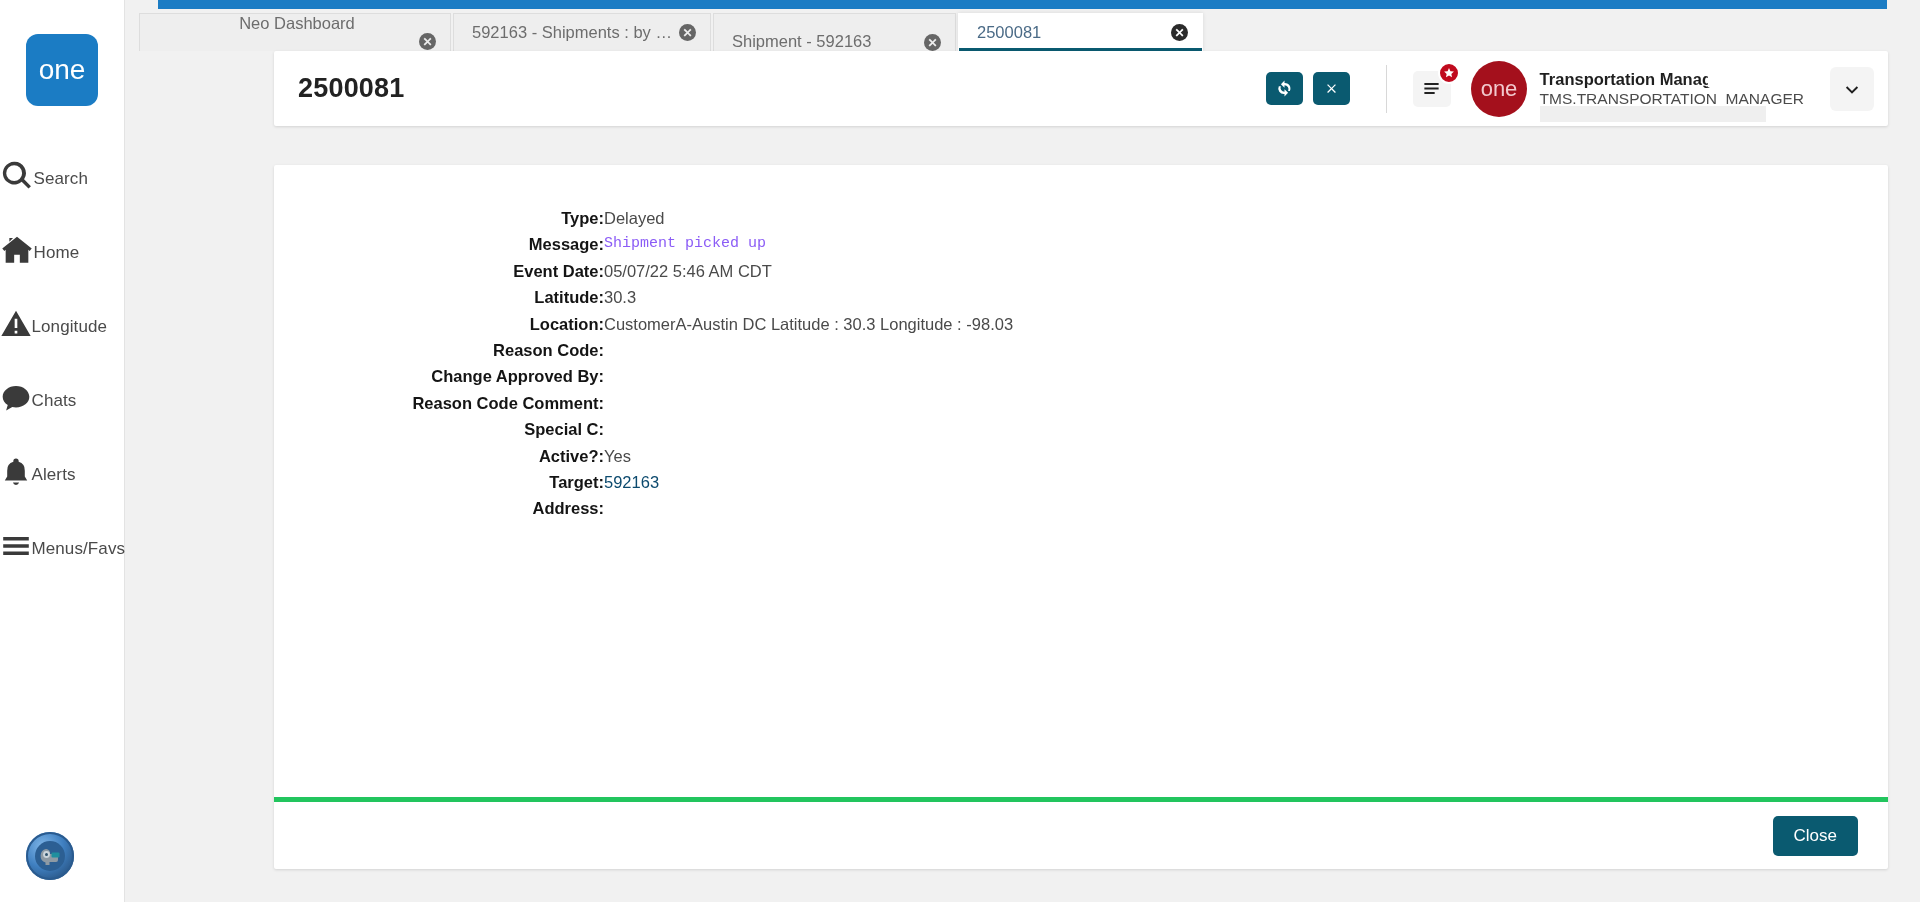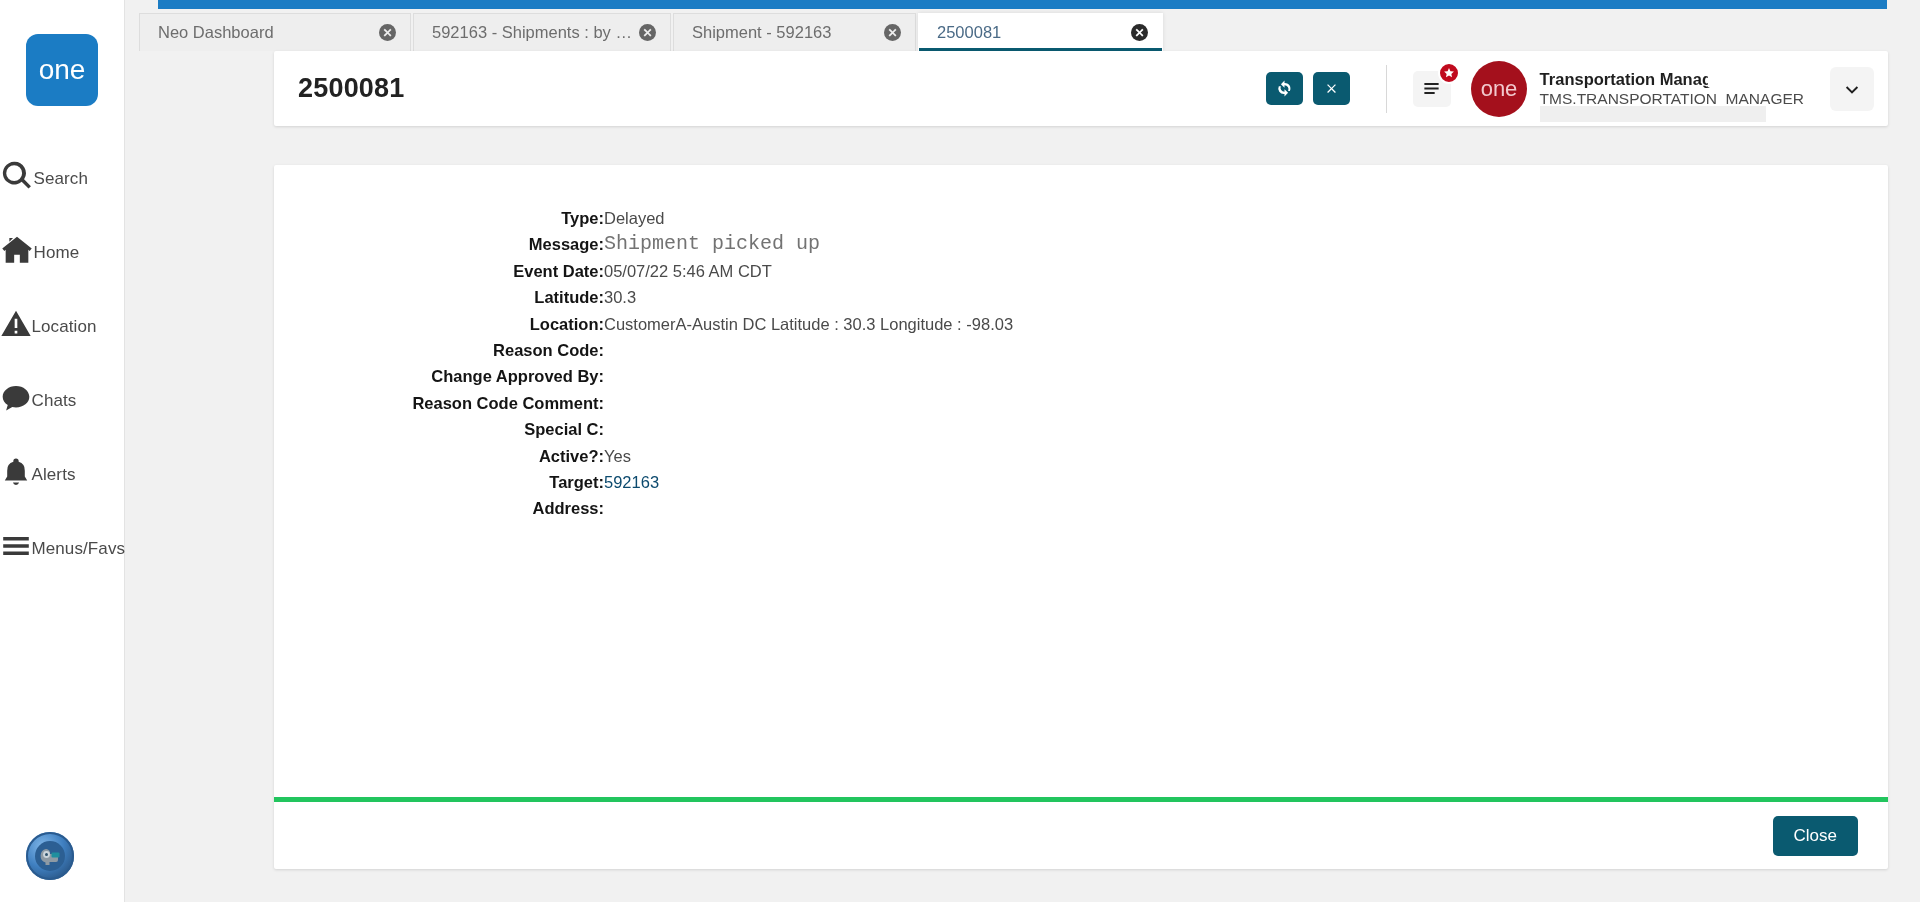--- a/index.html
+++ b/index.html
@@ -92,23 +92,23 @@
     white-space: nowrap; overflow: hidden; text-overflow: ellipsis;
   }
   .tab-close {
     width: 17px; height: 17px; border-radius: 50%;
     background: #666666; color: #eeeeee;
     display: flex; align-items: center; justify-content: center;
     font-size: 12px; line-height: 1; font-weight: bold;
     margin-left: 18px; flex: 0 0 auto; cursor: pointer;
     font-family: "Liberation Sans", sans-serif;
   }
-  .tab.t0 { width: 272px; }
+  .tab.t0 { width: 312px; flex-direction: column; }
   .tab.t1 { width: 258px; }
-  .tab.t2 { width: 243px; }
+  .tab.t2 { width: 243px; align-items: flex-end; }
   .tab.active {
     background: #ffffff;
     border-color: #ffffff;
     width: 245px;
     box-shadow: 0 0 4px rgba(0,0,0,.10);
   }
   .tab.active .tab-label { color: #4a6a86; }
   .tab.active .tab-close { background: #2b2b2b; color: #ffffff; }
   .tab.active::after {
     content: ""; position: absolute; left: 0; right: 0; bottom: 0;
@@ -208,21 +208,21 @@
     line-height: 26.4px;
   }
   td.d-value {
     font-size: 16.5px; color: #4a4a4a;
     white-space: nowrap;
     height: 26.4px;
     line-height: 26.4px;
   }
   td.d-value.mono {
     font-family: "Liberation Mono", monospace;
-    font-size: 20px; color: #737373;
+    font-size: 15px; color: #8b5cf6;
   }
   td.d-value a {
     color: #0c4a6e; text-decoration: none; cursor: pointer;
   }
 
   .body-footer {
     height: 72px; border-top: 5px solid #22c55e;
     display: flex; align-items: center; justify-content: flex-end;
     padding-right: 30px;
   }
@@ -263,21 +263,21 @@
       </span>
       <span class="rail-label">Home</span>
     </div>
 
     <div class="rail-item">
       <span class="rail-icon">
         <svg width="32" height="32" viewBox="0 0 24 24">
             <path d="M12 2L1 21h22zm-1 6h2v7h-2zm0 9h2v2.2h-2z"></path>
           </svg>
       </span>
-      <span class="rail-label">Location</span>
+      <span class="rail-label">Longitude</span>
     </div>
 
     <div class="rail-item">
       <span class="rail-icon">
         <svg width="32" height="32" viewBox="0 0 24 24">
             <path d="M12 3C6.5 3 2 6.6 2 11c0 2.5 1.5 4.8 3.8 6.2L4.6 21.3l4.6-2.5a13 13 0 002.8.3c5.5 0 10-3.6 10-8S17.5 3 12 3z"></path>
           </svg>
       </span>
       <span class="rail-label">Chats</span>
     </div>

